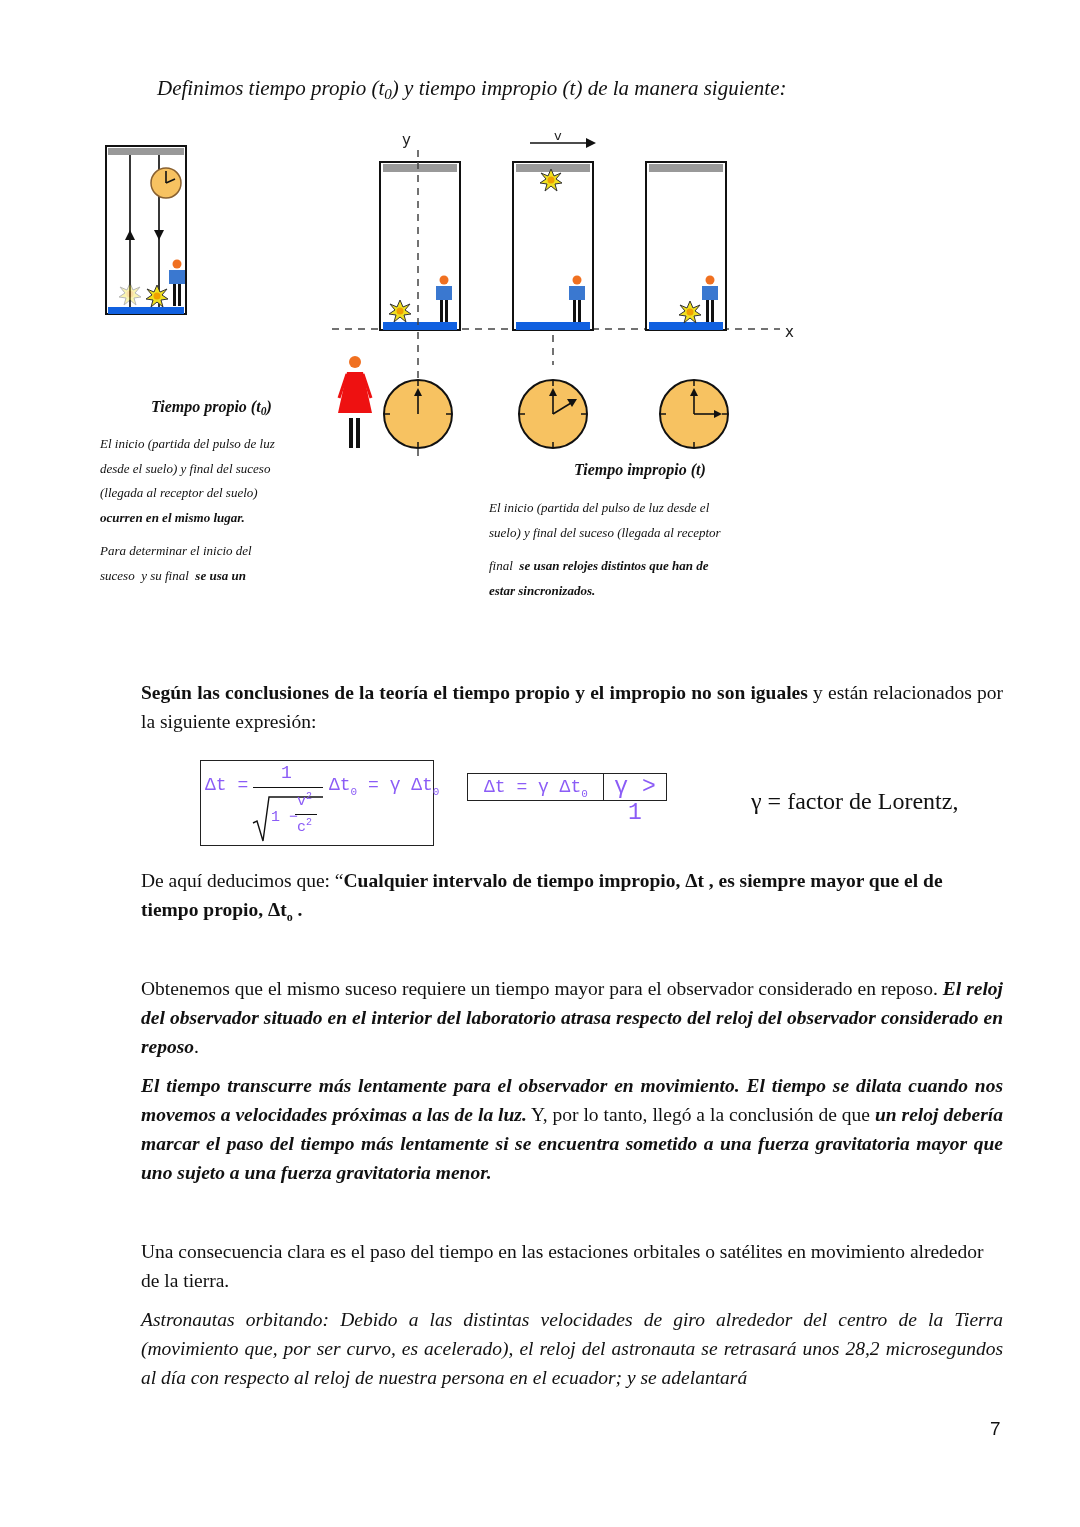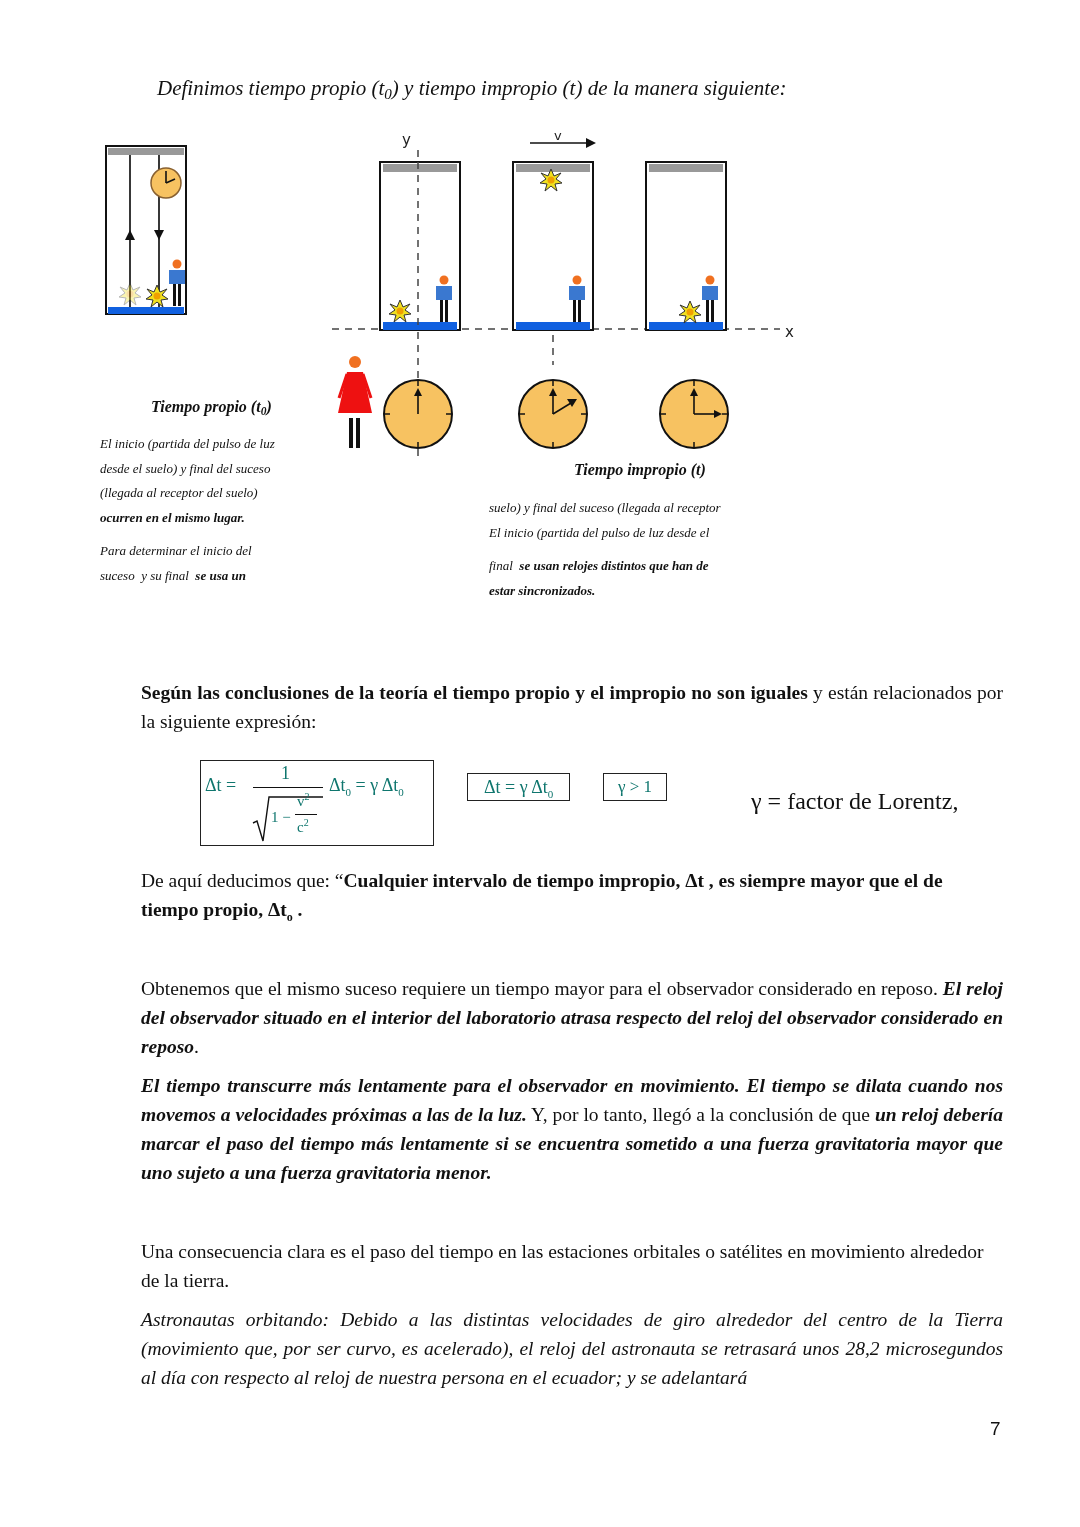--- a/index.html
+++ b/index.html
@@ -7,21 +7,21 @@
          font-family: "Liberation Serif", "DejaVu Serif", serif; color: #111; }
   .abs { position: absolute; }
   .intro { left: 157px; top: 76px; font-size: 21px; font-style: italic; white-space: nowrap; }
   .sub { font-size: 0.72em; vertical-align: -0.25em; }
   .cap-title { font-size: 16px; font-weight: bold; font-style: italic; white-space: nowrap; text-align: right; }
   .cap-text { font-size: 13px; font-style: italic; line-height: 24.5px; }
   .cap-text b { font-weight: bold; }
   .para { left: 141px; width: 862px; font-size: 19.5px; line-height: 29px; text-align: justify; }
   .para b { font-weight: bold; }
   .para i { font-style: italic; }
-  .eq-box { border: 1.5px solid #222; background: #fff; font-family: Liberation Serif, serif; color: #0f766e; }
+  .eq-box { border: 1.5px solid #222; background: #fff; font-family: Liberation Mono, monospace; color: #8b5cf6; }
   .pagenum { left: 990px; top: 1418px; font-family: "Liberation Sans", sans-serif; font-size: 19px; }
 </style>
 </head>
 <body>
 
 <div class="abs intro">
   <span>Definimos tiempo propio (t</span><span class="sub">0</span><span>) y tiempo impropio (t) de la manera siguiente:</span>
 </div>
 
 <svg class="abs" style="left:0;top:120px;" width="1080" height="340" viewBox="0 120 1080 340">
@@ -162,22 +162,22 @@
   <div>desde el suelo) y final del suceso</div>
   <div>(llegada al receptor del suelo)</div>
   <div><b>ocurren en el mismo lugar.</b></div>
   <div style="height:9px"></div>
   <div>Para determinar el inicio del</div>
   <div><span style="white-space:pre">suceso  y su final  </span><b>se usa un</b></div>
 </div>
 
 <div class="abs cap-title" style="left:574px;top:461px;">Tiempo impropio (t)</div>
 <div class="abs cap-text" style="left:489px;top:496px;width:340px;">
+  <div>El inicio (partida del pulso de luz desde el</div>
   <div>suelo) y final del suceso (llegada al receptor</div>
-  <div>El inicio (partida del pulso de luz desde el</div>
   <div style="height:9px"></div>
   <div><span style="white-space:pre">final  </span><b>se usan relojes distintos que han de</b></div>
   <div><b>estar sincronizados.</b></div>
 </div>
 
 <div class="abs para" style="top:678px;">
   <b>Según las conclusiones de la teoría el tiempo propio y el impropio no son iguales</b><span> y están relacionados por la siguiente expresión:</span>
 </div>
 
 <div class="abs eq-box" style="left:200px;top:760px;width:232px;height:84px;">
@@ -191,21 +191,21 @@
   <span class="abs" style="left:96px;top:30px;font-size:15px;"><span>v</span><sup style="font-size:10px">2</sup></span>
   <div class="abs" style="left:94px;top:53px;width:22px;border-top:1px solid #111;"></div>
   <span class="abs" style="left:96px;top:56px;font-size:15px;"><span>c</span><sup style="font-size:10px">2</sup></span>
   <span class="abs" style="left:128px;top:14px;font-size:18px;white-space:nowrap;"><span>Δt</span><sub style="font-size:11px">0</sub> <span>= γ Δt</span><sub style="font-size:11px">0</sub></span>
 </div>
 
 <div class="abs eq-box" style="left:467px;top:773px;height:26px;padding:0 16px;font-size:18px;line-height:26px;white-space:nowrap;">
   <span>Δt = γ Δt</span><sub style="font-size:11px">0</sub>
 </div>
 
-<div class="abs eq-box" style="left:603px;top:773px;width:62px;height:26px;font-size:17px;line-height:26px;text-align:center;">γ &gt; 1</div>
+<div class="abs eq-box" style="left:603px;top:773px;width:62px;height:26px;font-size:23px;line-height:26px;text-align:center;">γ &gt; 1</div>
 
 <div class="abs" style="left:751px;top:788px;font-size:24px;white-space:nowrap;">γ = factor de Lorentz,</div>
 
 <div class="abs para" style="top:866px;text-align:left;">
   <span>De aquí deducimos que: “</span><b>Cualquier intervalo de tiempo impropio, Δt   , es siempre mayor que el de tiempo propio, Δt</b><b><sub style="font-size:12px">o</sub></b><b> .</b>
 </div>
 
 <div class="abs para" style="top:974px;">
   <span>Obtenemos que el mismo suceso requiere un tiempo mayor para el observador considerado en reposo. </span><b><i>El reloj del observador situado en el interior del laboratorio atrasa respecto del reloj del observador considerado en reposo</i></b><span>.</span>
 </div>

